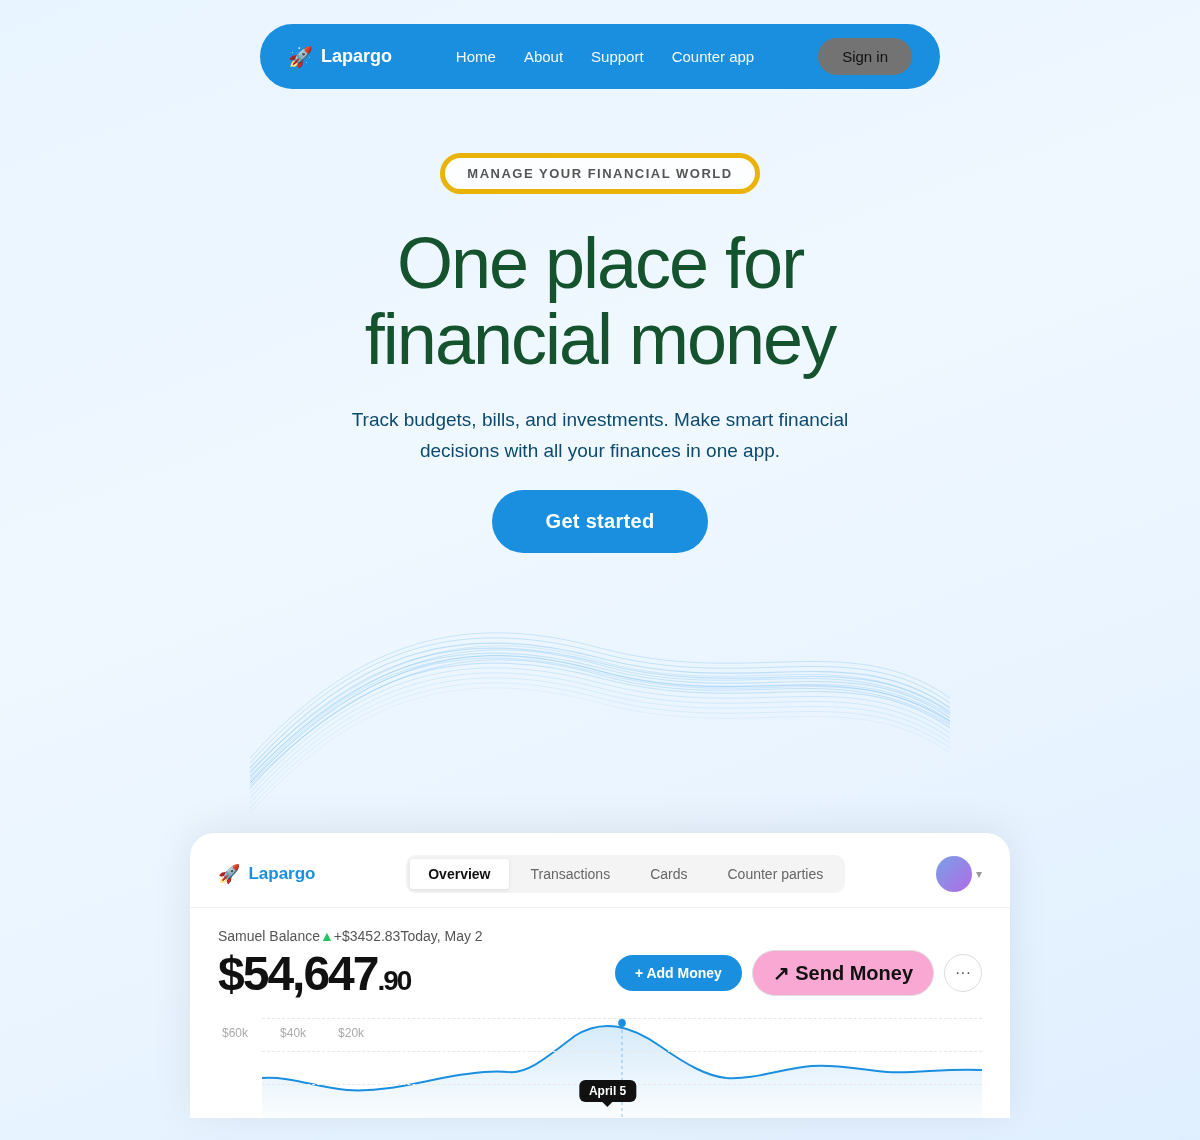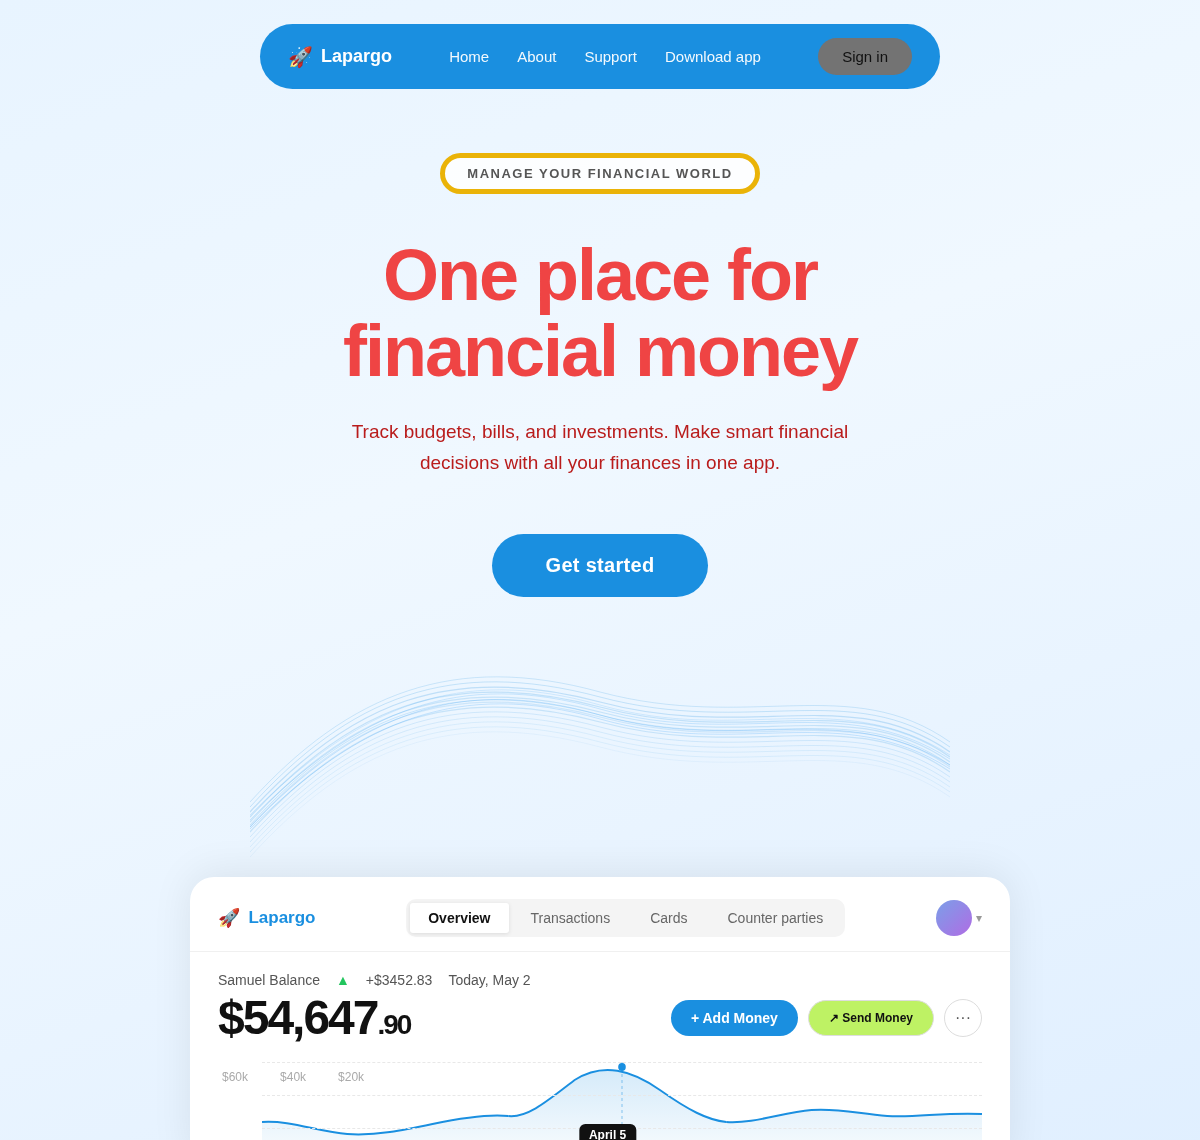--- a/index.html
+++ b/index.html
@@ -67,32 +67,32 @@
       border-radius: 50px;
       padding: 8px 22px;
       font-size: 13px;
       font-weight: 600;
       letter-spacing: 1.5px;
       color: #555;
       margin-bottom: 28px;
     }
     .hero-title {
       font-size: 72px;
-      font-weight: 700;
+      font-weight: 400;
       line-height: 1.05;
-      color: #ef4444;
+      color: #14532d;
       max-width: 700px;
-      margin: 16px auto 28px;
+      margin: 4px auto 28px;
       letter-spacing: -2px;
     }
     .hero-subtitle {
       font-size: 19px;
-      color: #b91c1c;
+      color: #0c4a6e;
       max-width: 560px;
-      margin: 0 auto 56px;
+      margin: 0 auto 24px;
       line-height: 1.6;
       text-align: center;
     }
     .hero-cta {
       background: #1a8fe0;
       color: white;
       border: none;
       border-radius: 50px;
       padding: 20px 54px;
       font-size: 20px;
@@ -187,21 +187,21 @@
       align-items: center;
     }
 
     
     .card-body {
       padding: 20px 28px 0;
     }
     .balance-meta {
       display: flex;
       align-items: center;
-      gap: 16px;
+      gap: 0;
       font-size: 14px;
       color: #555;
       margin-bottom: 6px;
     }
     .balance-up {
       color: #22c55e;
       font-size: 14px;
     }
     .balance-amount {
       font-size: 48px;
@@ -212,21 +212,21 @@
       display: flex;
       align-items: baseline;
     }
     .balance-cents {
       font-size: 28px;
       font-weight: 700;
       color: #111;
     }
     .balance-row {
       display: flex;
-      align-items: center;
+      align-items: flex-start;
       justify-content: space-between;
       margin-bottom: 20px;
     }
     .balance-actions {
       display: flex;
       align-items: center;
       gap: 10px;
     }
     .btn-add {
       background: #1a8fe0;
@@ -235,26 +235,26 @@
       border-radius: 50px;
       padding: 10px 20px;
       font-size: 14px;
       font-weight: 600;
       cursor: pointer;
       display: flex;
       align-items: center;
       gap: 6px;
     }
     .btn-send {
-      background: #bef264;
+      background: #f9a8d4;
       color: #111;
       border: 1.5px solid #ddd;
       border-radius: 50px;
       padding: 10px 20px;
-      font-size: 12px;
+      font-size: 20px;
       font-weight: 600;
       cursor: pointer;
       display: flex;
       align-items: center;
       gap: 6px;
     }
     .btn-more {
       background: white;
       border: 1.5px solid #ddd;
       border-radius: 50%;
@@ -325,21 +325,21 @@
 <nav style="display:flex;justify-content:center;">
   <div class="navbar">
     <div class="nav-logo">
       <span class="nav-logo-icon">🚀</span>
       <span>Lapargo</span>
     </div>
     <div class="nav-links">
       <a class="nav-link">Home</a>
       <a class="nav-link">About</a>
       <a class="nav-link">Support</a>
-      <a class="nav-link">Download app</a>
+      <a class="nav-link">Counter app</a>
     </div>
     <button class="nav-signin">Sign in</button>
   </div>
 </nav>
 
 <section class="hero">
   <div class="hero-badge">MANAGE YOUR FINANCIAL WORLD</div>
   <h1 class="hero-title">
     <span>One place for</span><br>
     <span>financial money</span>

